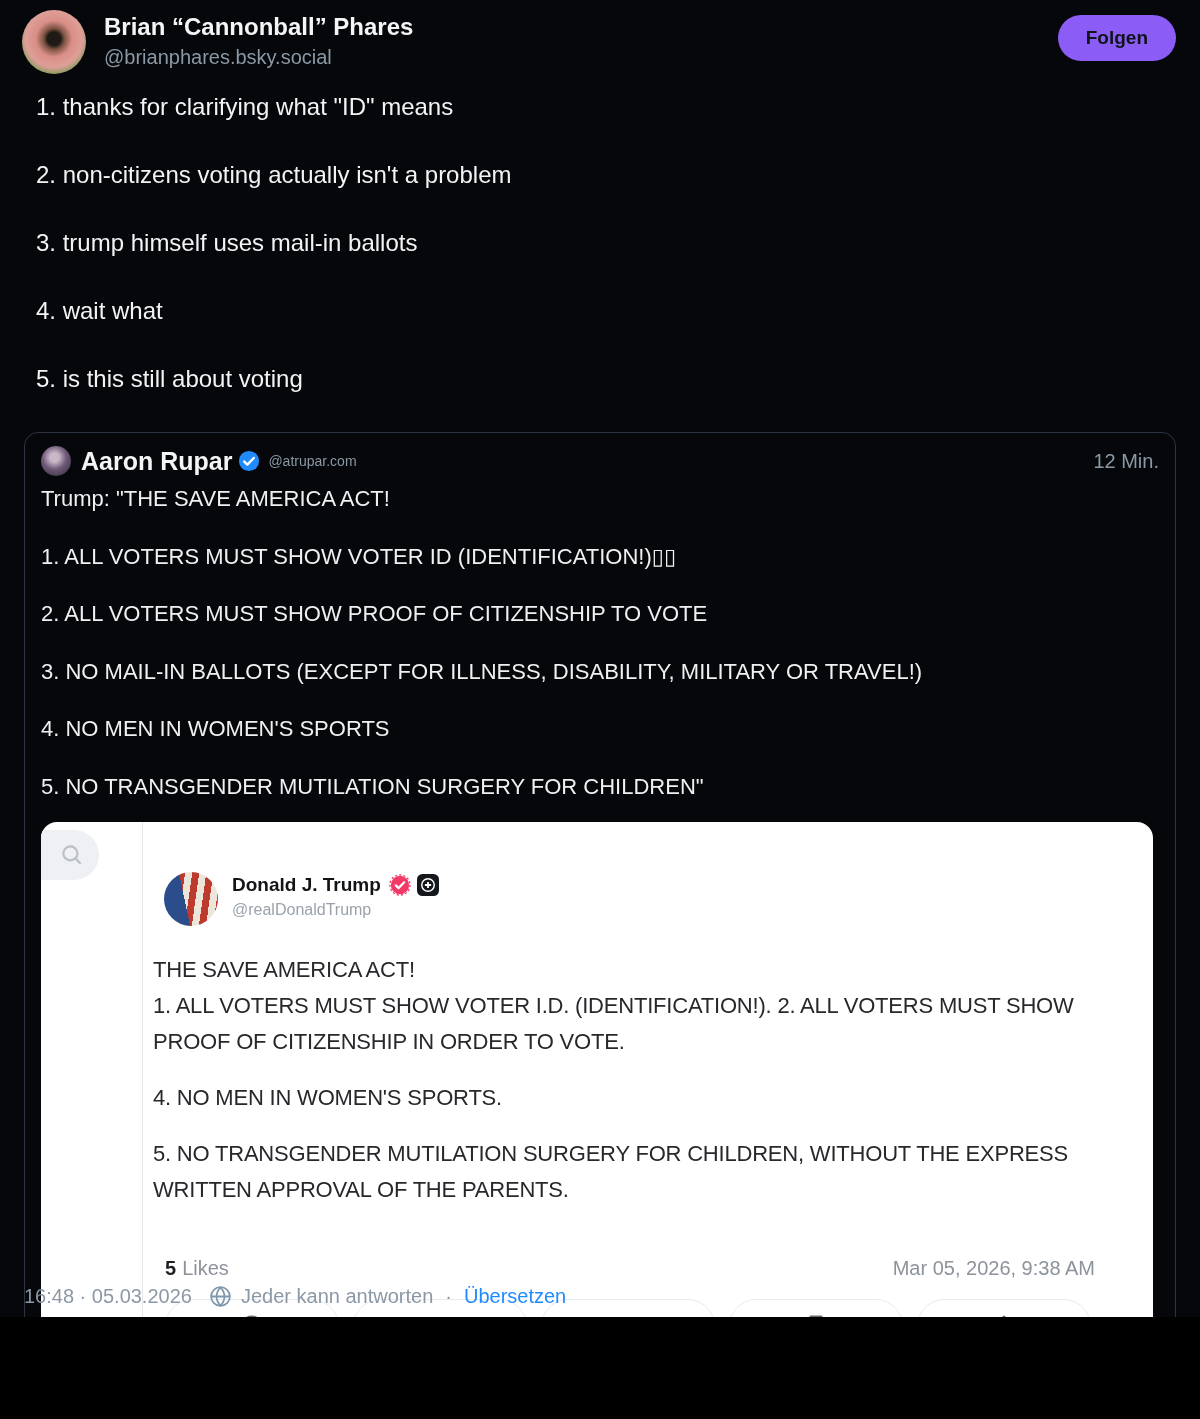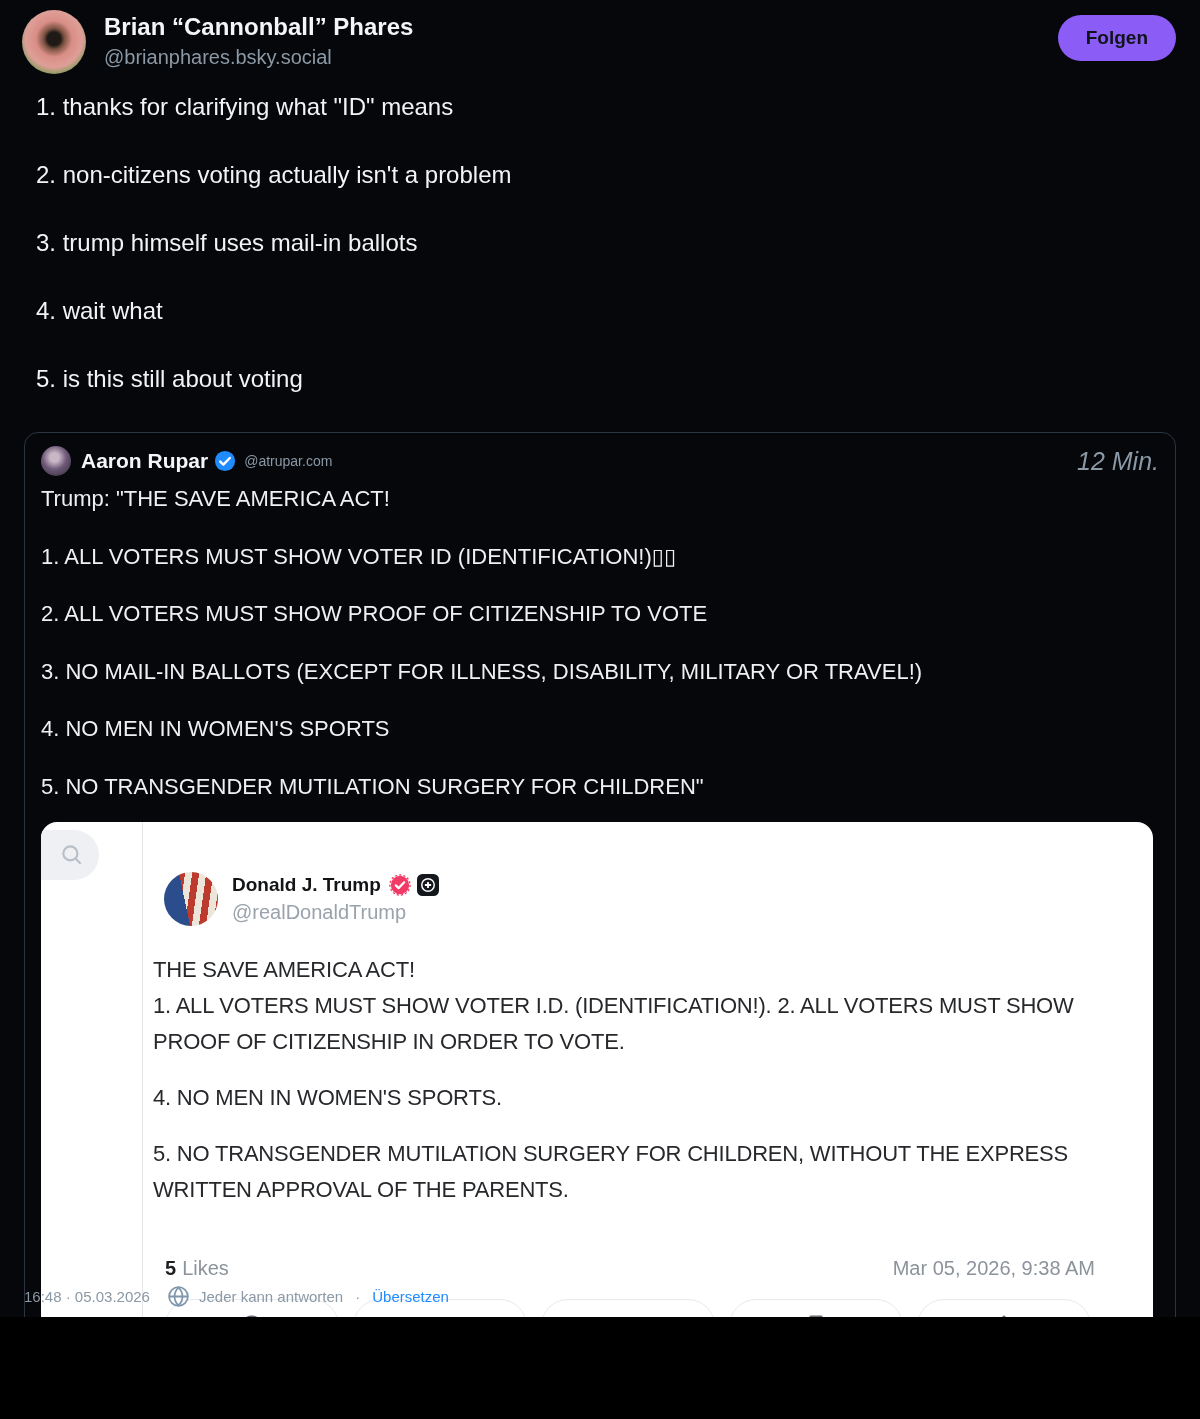--- a/index.html
+++ b/index.html
@@ -29,24 +29,24 @@
   
   .quote-card {
     margin:0 24px; border:1px solid #2b3440; border-radius:14px;
     padding:13px 16px 16px 16px; cursor:pointer;
   }
   .quote-header { display:flex; align-items:center; }
   .avatar-sm {
     width:30px; height:30px; border-radius:50%; flex:0 0 auto;
     background: radial-gradient(circle at 45% 38%, #c9b6c6 0 18%, #6e5a78 48%, #2c2733 100%);
   }
-  .q-name { font-size:21px; font-weight:700; color:#f3f5f7; margin-left:10px; }
+  .q-name { font-size:25px; font-weight:700; color:#f3f5f7; margin-left:10px; }
   .badge-check { width:22px; height:22px; margin-left:6px; flex:0 0 auto; }
   .q-handle { font-size:14px; color:#8b98a5; margin-left:8px; }
-  .q-time { font-size:25px; color:#8b98a5; margin-left:auto;font-style:italic; }
+  .q-time { font-size:20px; color:#8b98a5; margin-left:auto; }
   .quote-body { margin-top:9px; }
   .quote-body p { font-size:22px; line-height:1.25; color:#eef0f2; margin-top:30px; }
   .quote-body p:first-child { margin-top:0; }
   
   .truth-card {
     position:relative; margin-top:22px; width:1112px; height:552px;
     background:#ffffff; border-radius:16px; overflow:hidden; cursor:pointer;
     color:#26282b;
   }
   .search-pill {
@@ -60,21 +60,21 @@
     width:54px; height:54px; border-radius:50%; flex:0 0 auto; overflow:hidden;
     background-image:
       linear-gradient(78deg, #2b4d8c 0 40%, rgba(0,0,0,0) 40%),
       repeating-linear-gradient(98deg, #bc3a2e 0 7px, #ece5da 7px 14px);
   }
   .t-names { margin-left:14px; padding-top:2px; }
   .t-name-row { display:flex; align-items:center; }
   .t-name { font-size:19px; font-weight:700; color:#121417; }
   .badge-seal { width:22px; height:22px; margin-left:8px; }
   .badge-plus { width:22px; height:22px; margin-left:6px; }
-  .t-handle { font-size:20px; color:#9aa2ab; margin-top:5px; }
+  .t-handle { font-size:16px; color:#9aa2ab; margin-top:5px; }
   .t-body { position:absolute; left:112px; top:130px; width:950px; }
   .t-body p { font-size:22px; line-height:36px; color:#26282b; letter-spacing:-0.2px; }
   .t-body p.gap { margin-top:20px; }
   .t-meta {
     position:absolute; left:124px; right:58px; top:435px;
     display:flex; align-items:baseline; font-size:20px; color:#8d939b;
   }
   .t-likes-count { font-weight:700; color:#1d1f23; }
   .t-likes-label { margin-left:6px; }
   .t-date { margin-left:auto; }
@@ -88,21 +88,21 @@
     cursor:pointer;
   }
   .alt-badge {
     position:absolute; right:3px; bottom:6px; background:#3e434c; color:#fff;
     font-size:19px; font-weight:700; padding:4px 8px; border-radius:6px;
     letter-spacing:0.5px;
   }
   
   .post-footer {
     position:absolute; left:24px; bottom:8px; right:24px;
-    display:flex; align-items:center; font-size:15px; color:#8b98a5;
+    display:flex; align-items:center; font-size:20px; color:#8b98a5;
   }
   .globe-icon { margin:0 8px 0 16px; }
   .footer-dot { margin:0 12px; }
   .translate-link { color:#208bfe; text-decoration:none; cursor:pointer; }
 </style>
 </head>
 <body>
 
 <div class="page">
 

